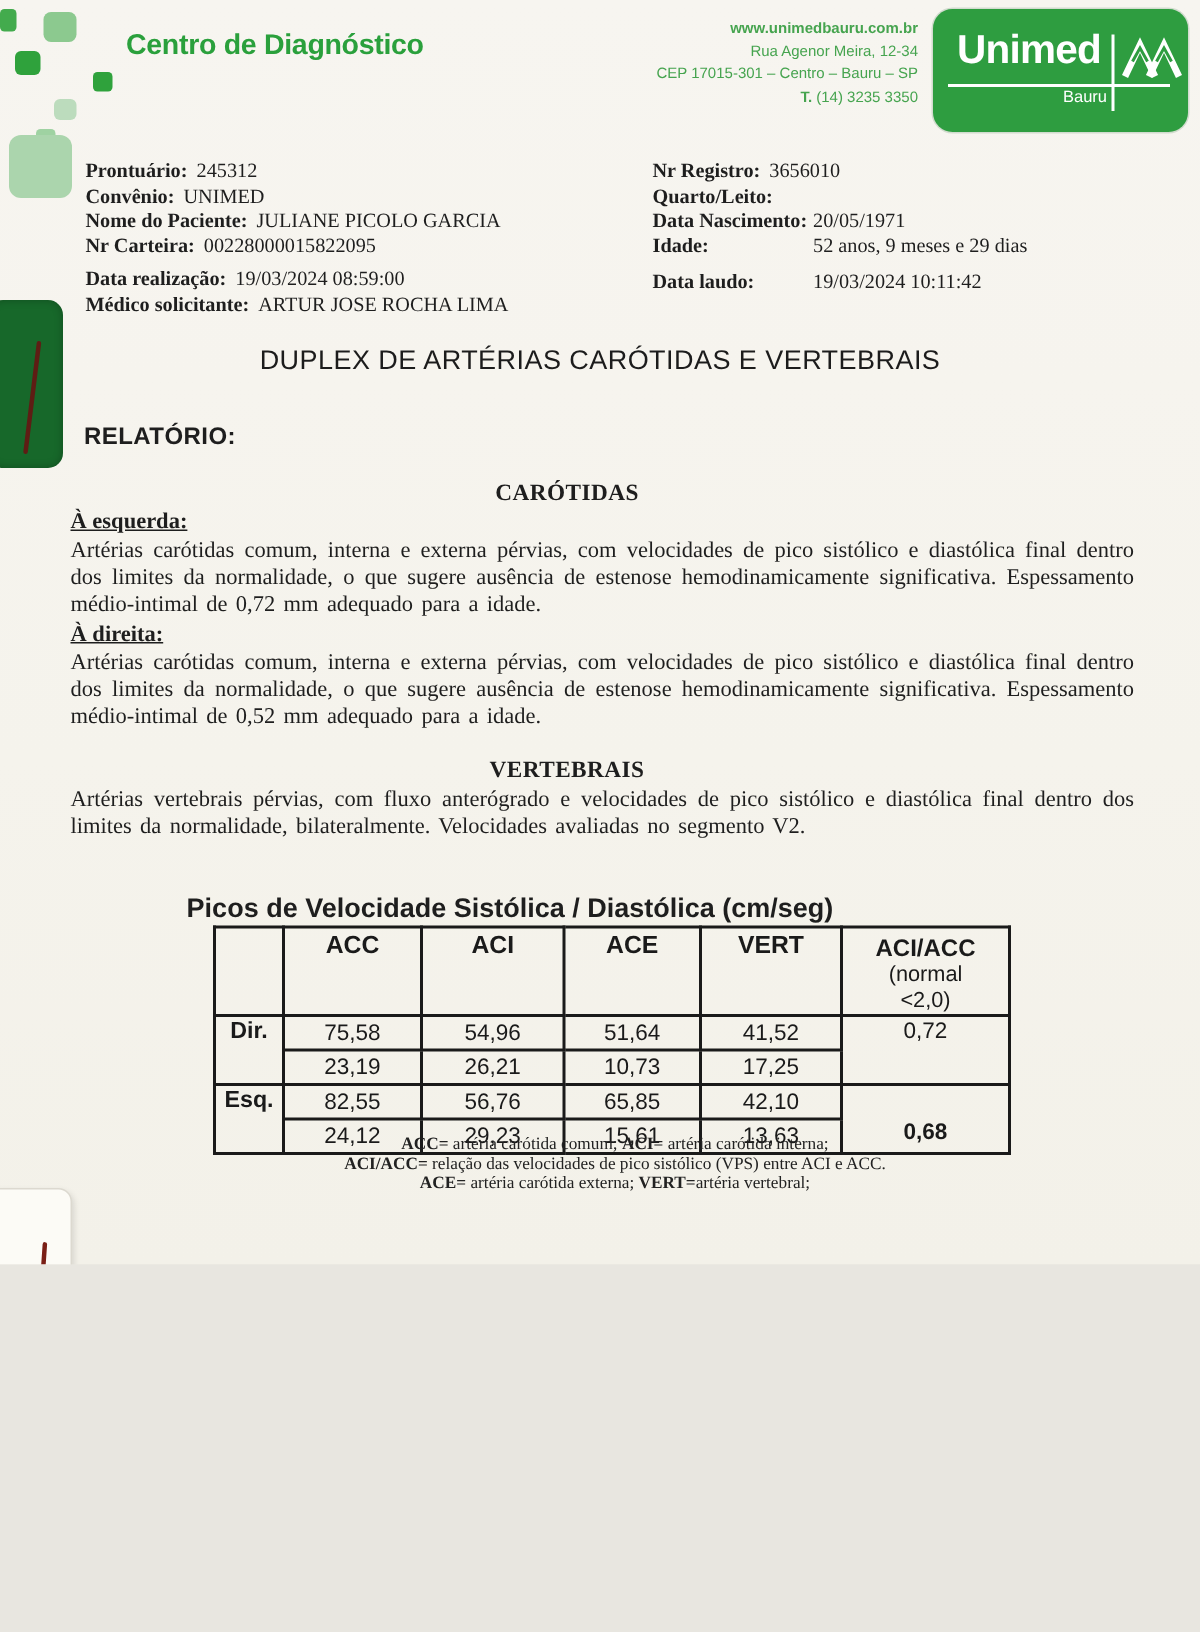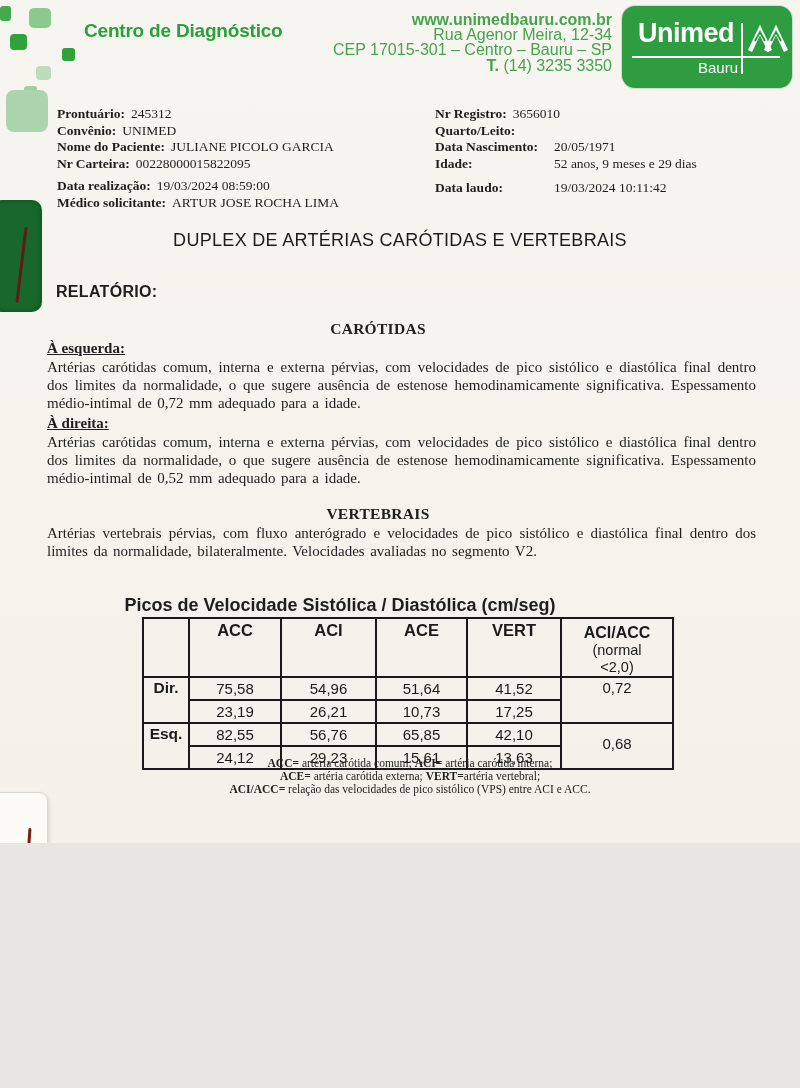--- a/index.html
+++ b/index.html
@@ -12,38 +12,38 @@
   .abs{position:absolute;}
   
   .sq{position:absolute;border-radius:5px;}
   
   .clinic-name{
     left:84px;top:20px;font-family:"Liberation Sans",sans-serif;
     font-weight:bold;font-size:19px;color:#2aa03c;letter-spacing:-0.2px;
   }
   .addr{
     left:300px;top:12px;width:312px;text-align:right;
-    font-family:"Liberation Sans",sans-serif;font-size:16px;line-height:15.2px;
+    font-family:"Liberation Sans",sans-serif;font-size:10px;line-height:15.2px;
     color:#46a44f;
   }
   .addr .bold{font-weight:bold;}
   .unimed-box{
     left:622px;top:6px;width:170px;height:82px;background:#2e9d40;
     border-radius:13px;box-shadow:0 0 0 1px rgba(0,80,20,.15);
   }
   .unimed-brand{
     position:absolute;left:12px;top:12px;width:104px;text-align:center;
     font-family:"Liberation Sans",sans-serif;font-weight:bold;font-size:27px;
     color:#fff;letter-spacing:-0.5px;
   }
   .unimed-hr{position:absolute;left:10px;top:50px;width:148px;height:2px;background:#fff;}
   .unimed-vr{position:absolute;left:119px;top:17px;width:2px;height:51px;background:#fff;}
   .unimed-city{
     position:absolute;left:48px;top:53px;width:68px;text-align:right;
-    font-family:"Liberation Sans",sans-serif;font-size:15px;color:#fff;
+    font-family:"Liberation Sans",sans-serif;font-size:11px;color:#fff;
   }
   .unimed-symbol{position:absolute;left:126px;top:18px;}
   
   .green-tab{
     left:-8px;top:200px;width:50px;height:112px;background:#17682a;
     border-radius:10px;box-shadow:inset 0 0 6px rgba(0,0,0,.25);
   }
   .pen-mark-1{
     left:20px;top:227px;width:3px;height:76px;background:#5e1d14;
     transform:rotate(7deg);border-radius:2px;
@@ -54,21 +54,21 @@
   }
   .pen-mark-2{
     left:26px;top:828px;width:3px;height:72px;background:#7a1f16;
     transform:rotate(4deg);border-radius:2px;
   }
   
   .pat-col{font-size:13.5px;line-height:16.5px;}
   .pat-col .row{white-space:nowrap;}
   .pat-col .lab{font-weight:bold;margin-right:6px;}
   .pat-col .gap{height:6px;}
-  .pat-right .lab.w{display:inline-block;width:107px;margin-right:12px;}
+  .pat-right .lab.w{display:inline-block;width:107px;margin-right:0;}
   
   .doc-title{
     left:0;right:0;top:230px;text-align:center;
     font-family:"Liberation Sans",sans-serif;font-weight:normal;font-size:18px;
     letter-spacing:.3px;color:#1c1c1c;
   }
   .relatorio{
     left:56px;top:283px;font-family:"Liberation Sans",sans-serif;
     font-weight:bold;font-size:16px;letter-spacing:.3px;
   }
@@ -96,21 +96,21 @@
   .rh-name{font-size:16px;font-weight:bold;line-height:19px;padding-top:2px;}
   .rh-note{font-size:14.5px;font-weight:normal;line-height:17px;}
   table.vel .num{height:21px;font-size:15px;text-align:center;vertical-align:middle;}
   table.vel .rlabel{
     font-size:15.5px;font-weight:bold;text-align:center;vertical-align:top;
     padding-top:1px;
     margin-left:12px;
   }
   table.vel .ratio-val{font-size:15px;text-align:center;}
   table.vel .ratio-val.top{vertical-align:top;padding-top:1px;}
-  table.vel .ratio-val.bottom{vertical-align:bottom;padding-bottom:16px;}
+  table.vel .ratio-val.bottom{vertical-align:bottom;padding-bottom:5px;font-weight:bold;}
   
   .footnotes{
     left:110px;top:757px;width:600px;text-align:center;
     font-size:11.5px;line-height:13.2px;color:#222;
   }
   .footnotes b{font-weight:bold;}
   
   .ans-badge{
     left:604px;top:1047px;width:188px;height:35px;background:#0b0b0b;
     transform:rotate(-1.8deg);border-radius:2px;padding:3px;box-sizing:border-box;
@@ -247,21 +247,21 @@
       <td class="num">24,12</td>
       <td class="num">29,23</td>
       <td class="num">15,61</td>
       <td class="num">13,63</td>
     </tr>
   </tbody>
     </table>
 
   <div class="abs footnotes">
     <div><b>ACC=</b><span> artéria carótida comum; </span><b>ACI=</b><span> artéria carótida interna;</span></div>
+    <div><b>ACI/ACC=</b><span> relação das velocidades de pico sistólico (VPS) entre ACI e ACC.</span><b></b><span></span></div>
     <div><b>ACE=</b><span> artéria carótida externa; </span><b>VERT=</b><span>artéria vertebral;</span></div>
-    <div><b>ACI/ACC=</b><span> relação das velocidades de pico sistólico (VPS) entre ACI e ACC.</span><b></b><span></span></div>
   </div>
 
   <div class="abs ans-badge">
     <div class="ans-inner">ANS Nº 36965-9</div>
   </div>
 
 </div>
 
 </body></html>

